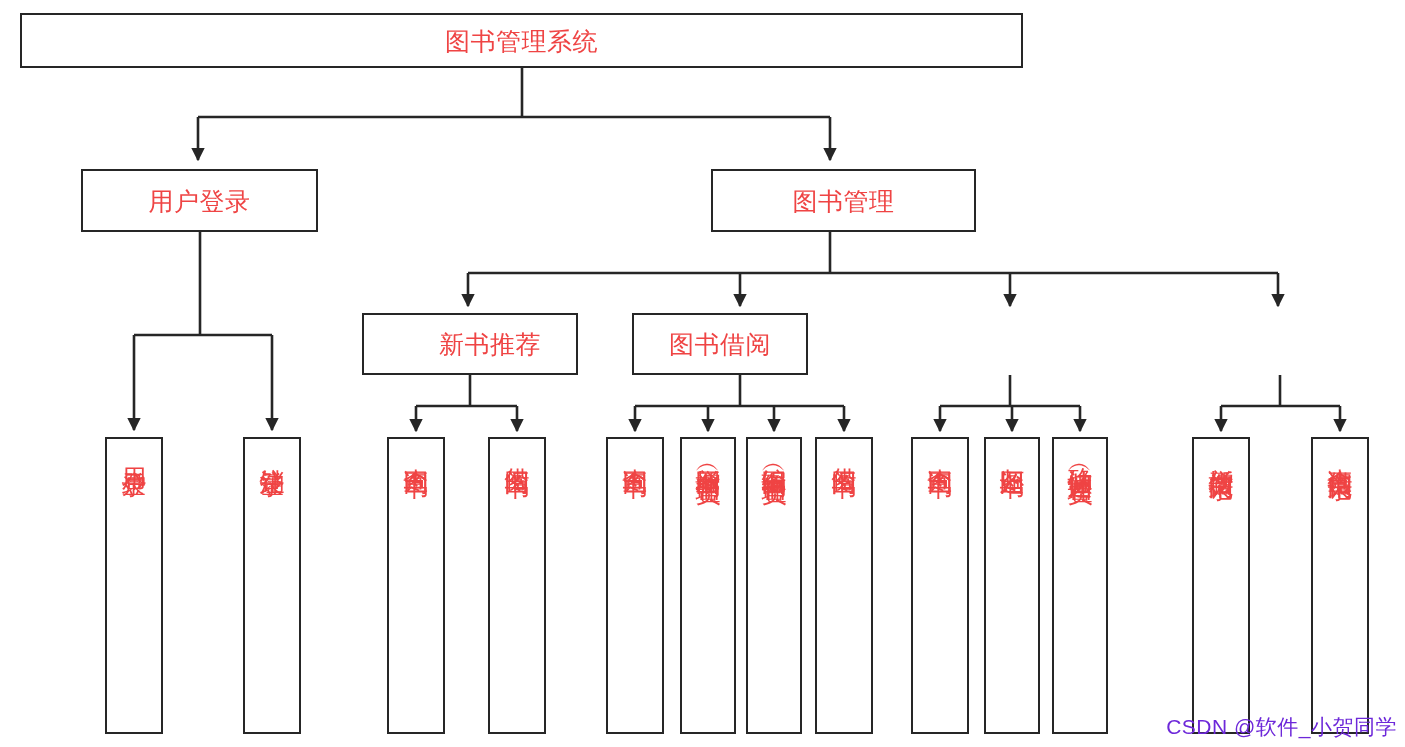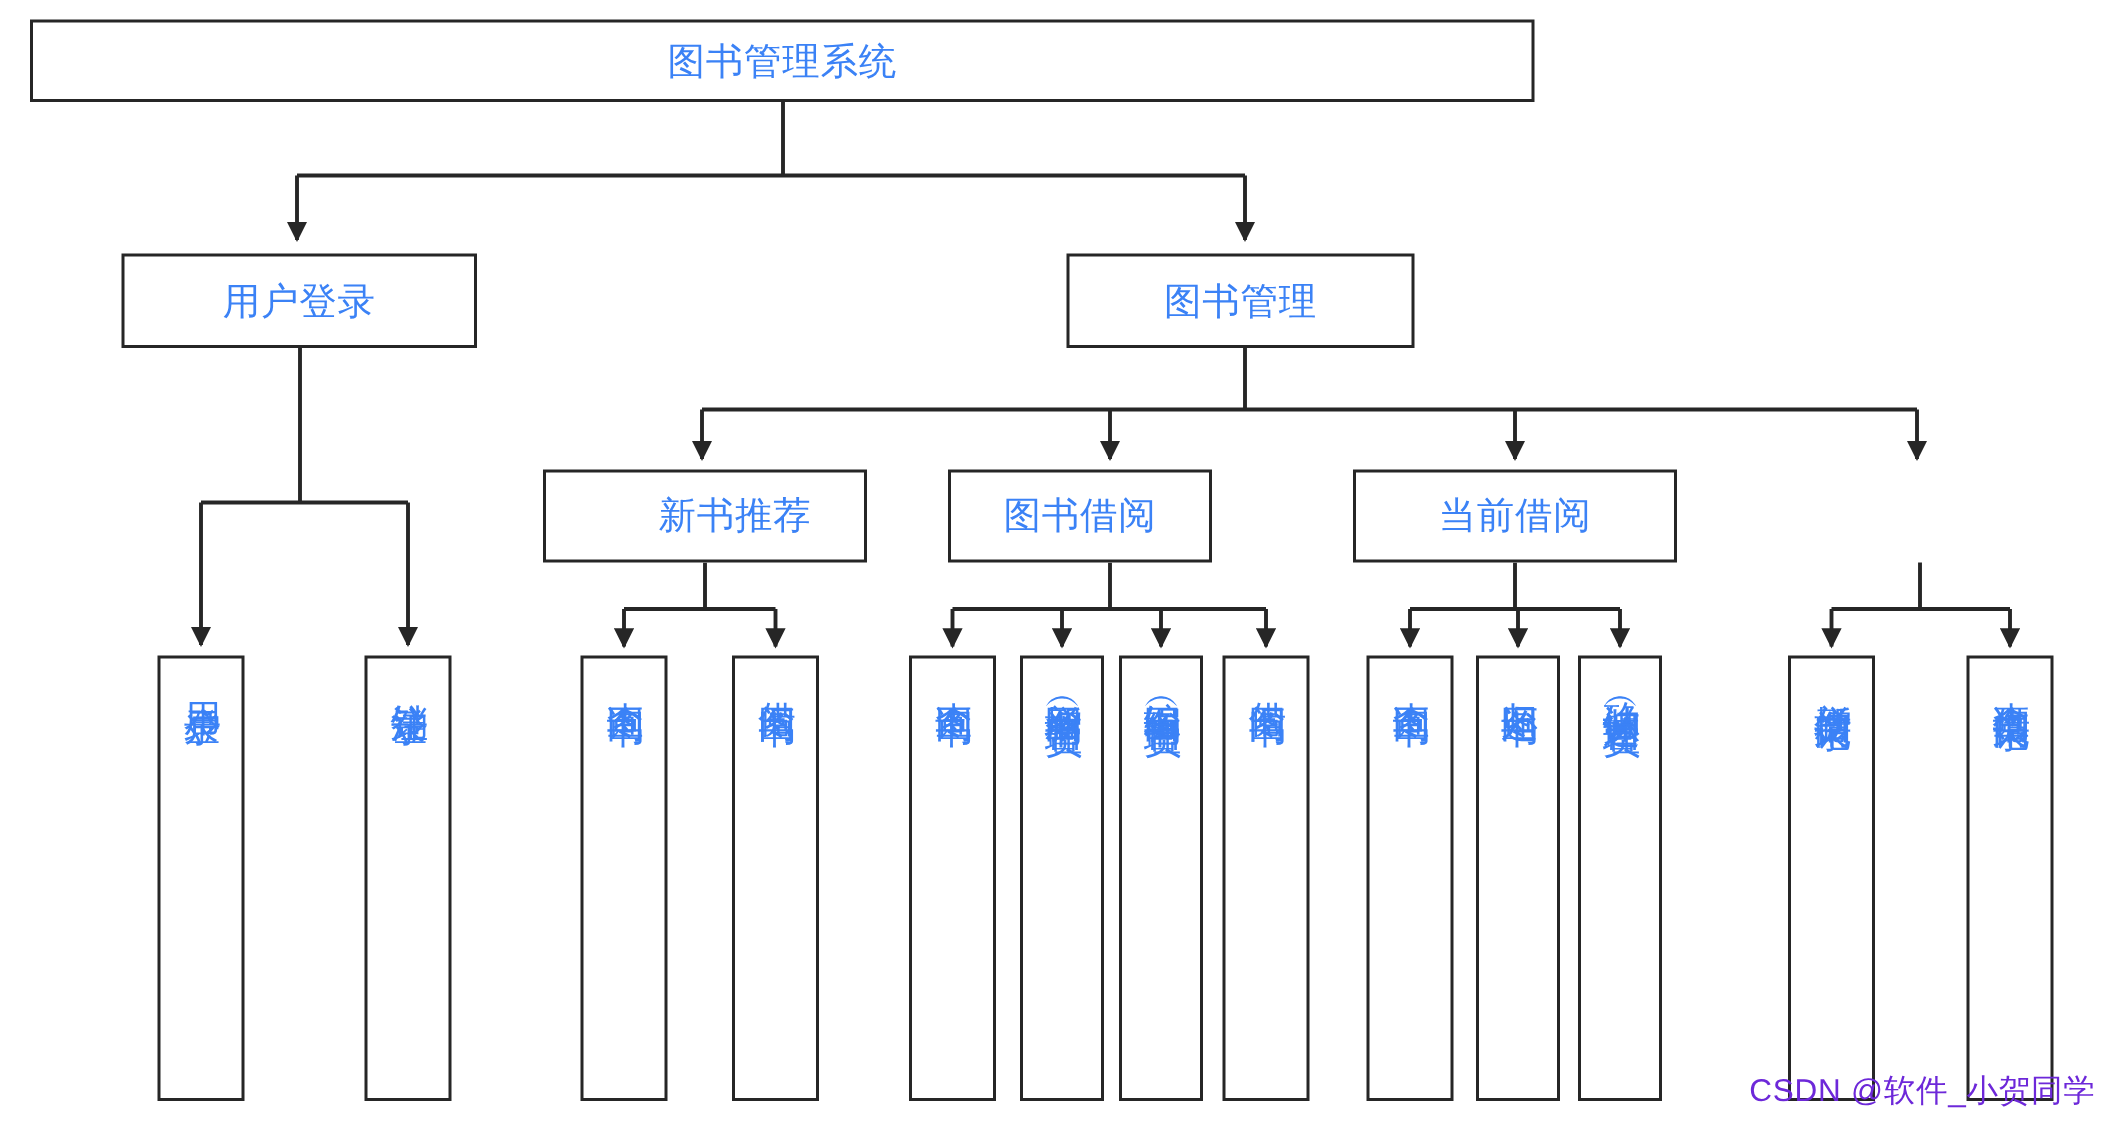--- a/index.html
+++ b/index.html
@@ -27,21 +27,21 @@
     pointer-events: none;
   }
   .node {
     position: absolute;
     box-sizing: border-box;
     border: 2.5px solid #262626;
     background: #ffffff;
     display: flex;
     align-items: center;
     justify-content: center;
-    color: #3b82f6;
+    color: #ef4444;
     z-index: 2;
   }
   .node .label {
     display: block;
     text-align: center;
     line-height: 1.12;
     white-space: nowrap;
   }
   
   .node.horiz .label {
@@ -131,32 +131,29 @@
     </g>
   </svg>
 
   <div class="node root horiz" style="left:20px; top:13px; width:1003px; height:55px;">
     <span class="label">图书管理系统</span>
   </div>
 
   <div class="node horiz" style="left:81px; top:169px; width:237px; height:63px;">
     <span class="label">用户登录</span>
   </div>
-  <div class="node horiz" style="left:711px; top:169px; width:232px; height:63px;">
+  <div class="node horiz" style="left:711px; top:169px; width:265px; height:63px;">
     <span class="label">图书管理</span>
   </div>
 
   <div class="node horiz" style="left:362px; top:313px; width:216px; height:62px;padding-left:40px;">
     <span class="label">新书推荐</span>
   </div>
   <div class="node horiz" style="left:632px; top:313px; width:176px; height:62px;">
     <span class="label">图书借阅</span>
-  </div>
-  <div class="node horiz" style="left:902px; top:313px; width:216px; height:62px;">
-    <span class="label">当前借阅</span>
   </div>
 
   <div class="node vert" style="left:105px; top:437px; width:58px; height:297px;">
     <span class="label">用户登录</span>
   </div>
   <div class="node vert" style="left:243px; top:437px; width:58px; height:297px;">
     <span class="label">注销登录</span>
   </div>
   <div class="node vert" style="left:387px; top:437px; width:58px; height:297px;">
     <span class="label">查询图书</span>

